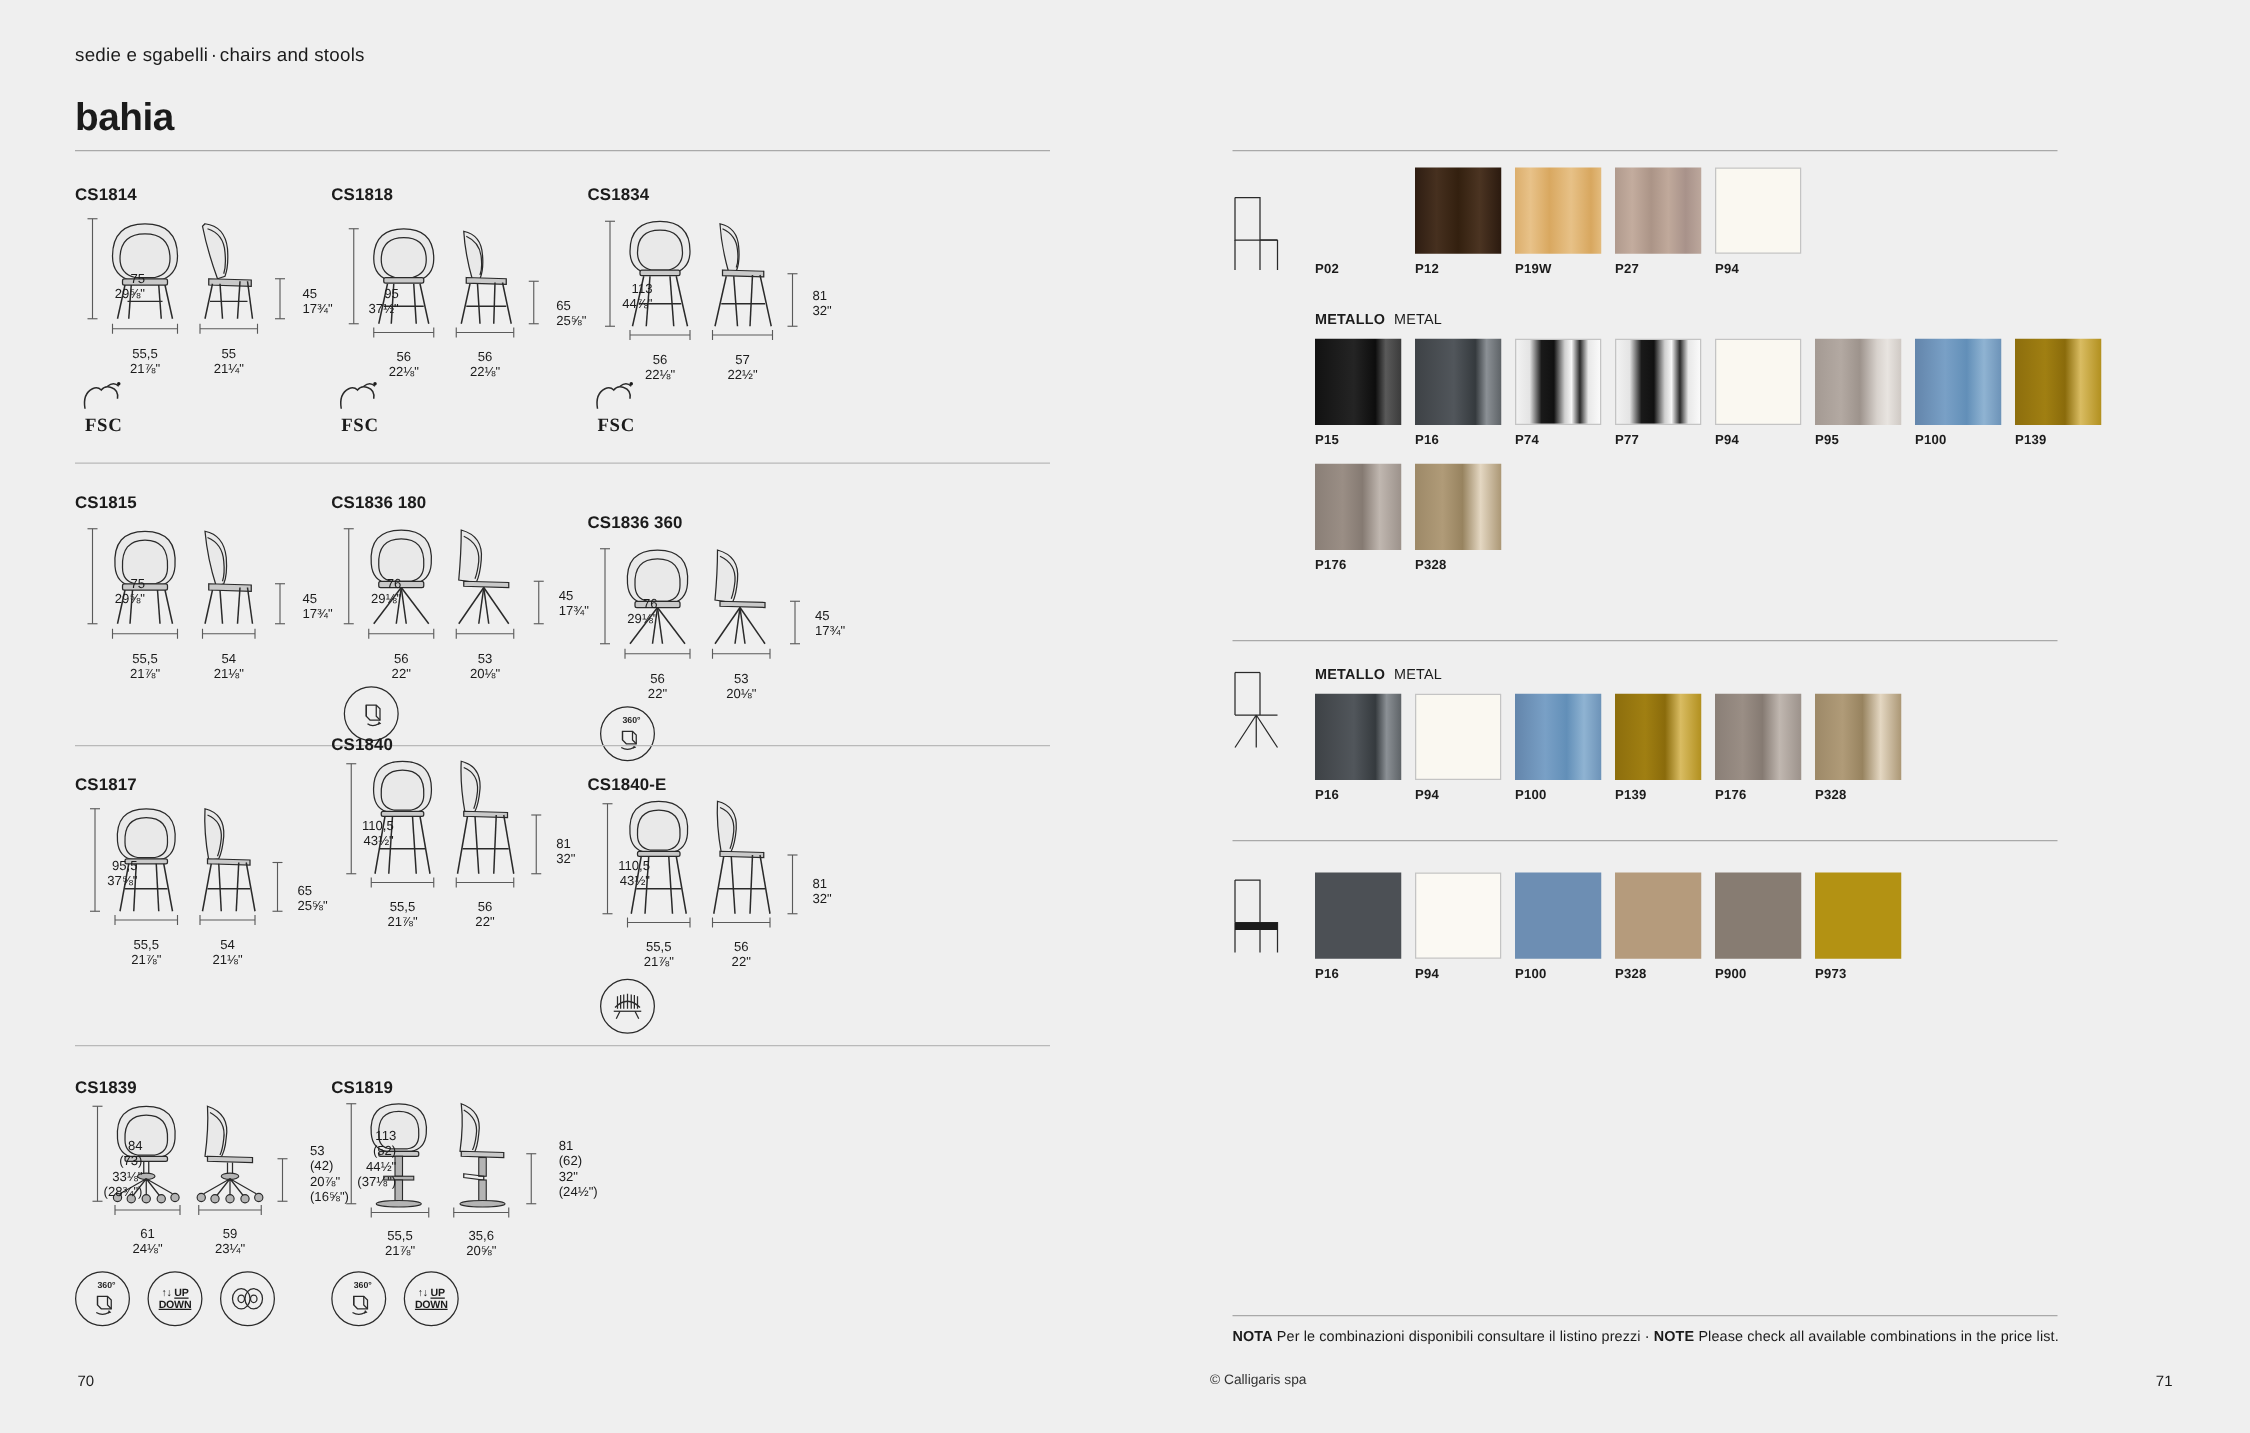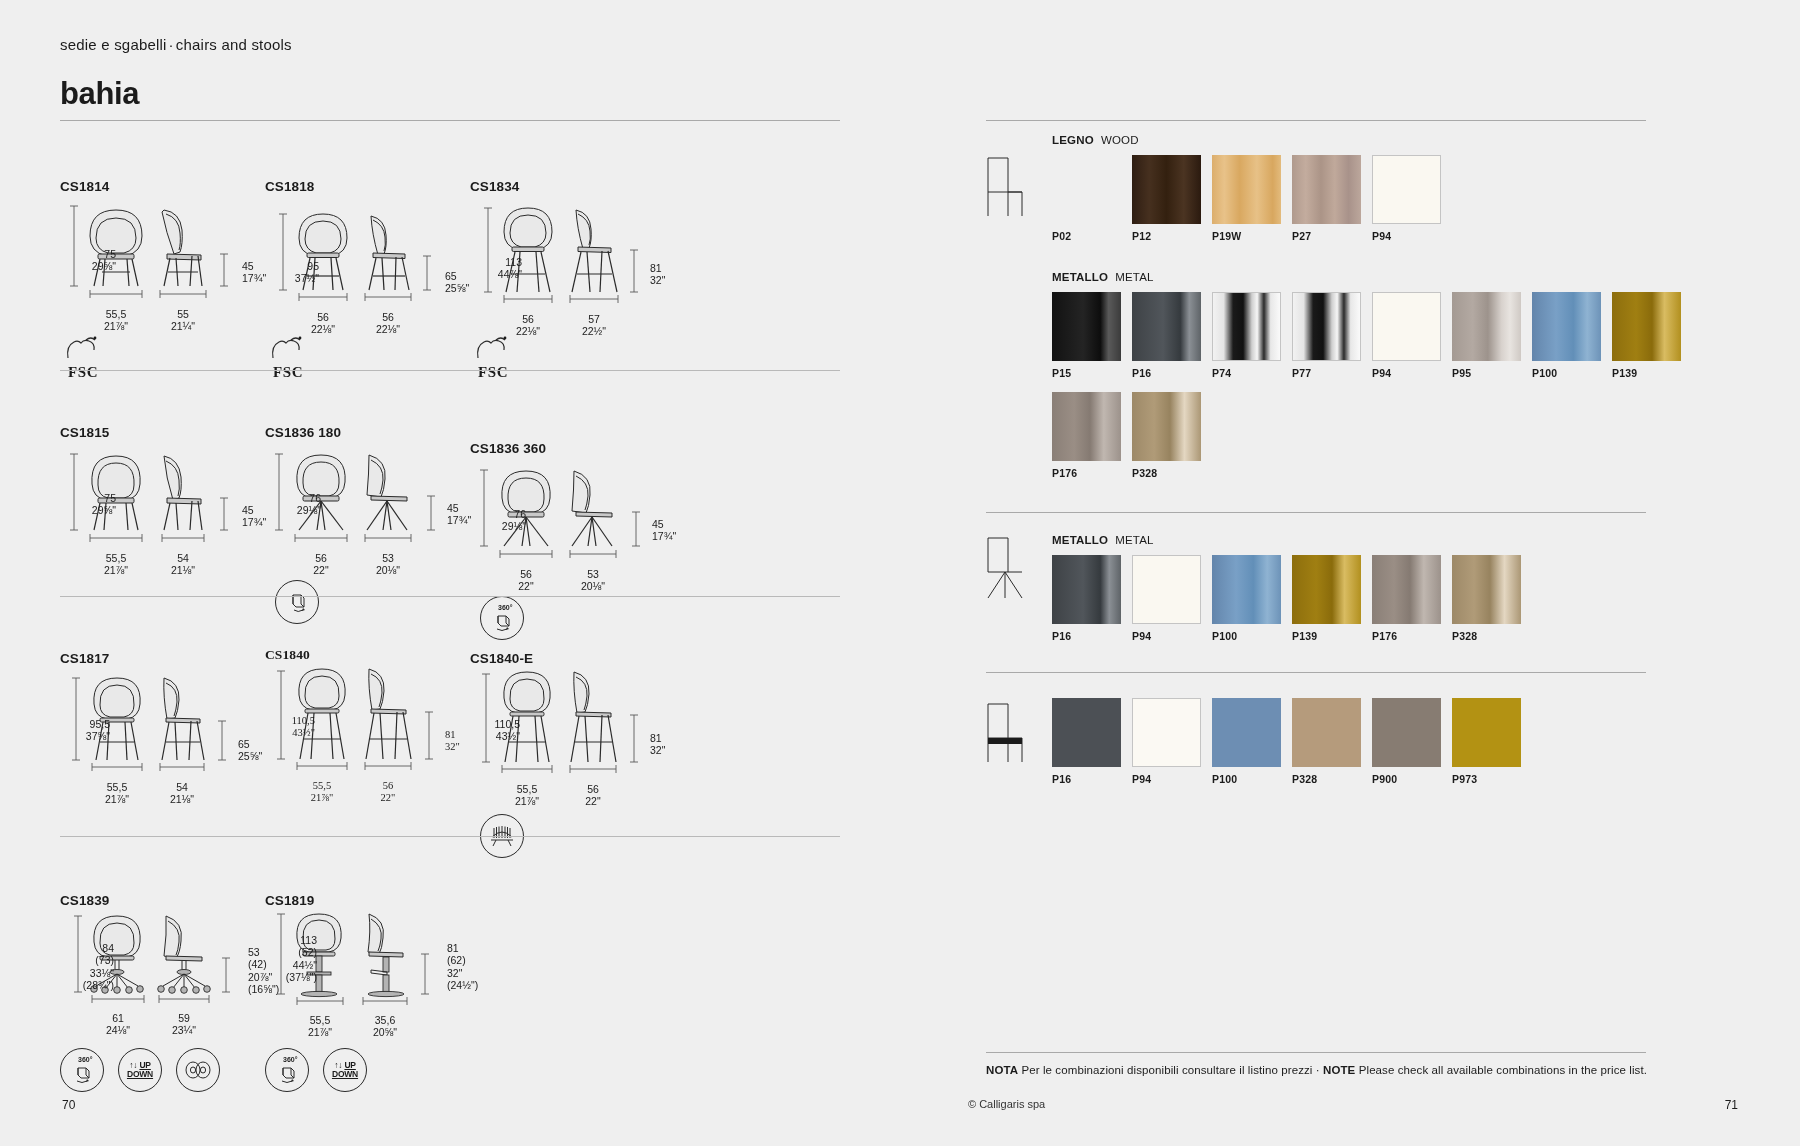--- a/index.html
+++ b/index.html
@@ -30,21 +30,20 @@
     font-size:31px; font-weight:700; letter-spacing:-.4px;
   }
   .rule {
     position:absolute; height:1px; background:#a9a9a9;
   }
   .rule.light { background:#b9b9b9; }
 
   
   .prod {
     position:absolute;
-    margin-top:31px;
   }
   .code {
     font-size:13.5px; font-weight:700; letter-spacing:.1px;
     margin-bottom:4px; white-space:nowrap;
   }
   .views { position:relative; }
 
   .dimblock { position:absolute; font-size:10.5px; line-height:1.18; white-space:nowrap; }
   .dim-left  { text-align:right; }
   .dim-right { text-align:left; }
@@ -530,21 +529,21 @@
         <div>55,5</div>
         <div>21⅞"</div>
       </div>
       <div class="dimblock dim-bottom" style="left:82px; top:111px; width:80px;">
         <div>54</div>
         <div>21⅛"</div>
       </div>
     </div>
   </div>
 
-  <div class="prod" style="left:265px; top:616px;font-family:Liberation Serif, serif;">
+  <div class="prod" style="left:265px; top:588px;">
     <div class="code">CS1840</div>
     <div class="views" style="width:180px; height:130px;">
       <div class="dimblock dim-left" style="left:-16px; top:48px; width:66px;">
         <div>110,5</div>
         <div>43½"</div>
       </div>
       <div class="dimblock dim-right" style="left:180px; top:62px; width:60px;">
         <div>81</div>
         <div>32"</div>
       </div>
@@ -815,24 +814,20 @@
   <div class="rule" style="left:86px; top:120px; width:660px;"></div>
 
   <svg class="mini-chair" style="left:78px; top:152px;" width="54" height="68" viewBox="0 0 54 68">
     <path class="ln" d="M10 6 L10 40 L44 40"></path>
     <path class="ln" d="M10 6 L30 6 L30 40"></path>
     <path class="ln" d="M10 40 L10 64 M30 40 L30 64 M44 40 L44 64"></path>
     <path class="ln" d="M30 40 L44 40"></path>
   </svg>
 
   <div class="matsec" style="left:152px; top:134px; width:700px;">
-    <div class="seclabel">
-      <b>LEGNO</b>
-      <span>WOOD</span>
-    </div>
     <div class="swgroup">
       <div class="sw">
         <div class="chip" style="background:linear-gradient(90deg,#f0dcb2 0%,#e7cf9e 22%,#f2e0ba 45%,#e4cb98 70%,#eeda ered 100%),#eed9ab;"></div>
         <div class="cap">P02</div>
       </div>
       <div class="sw">
         <div class="chip" style="background:linear-gradient(90deg,#2e1d12 0%,#46301f 25%,#33200f 50%,#4b3422 75%,#2b1a0f 100%);"></div>
         <div class="cap">P12</div>
       </div>
       <div class="sw">

